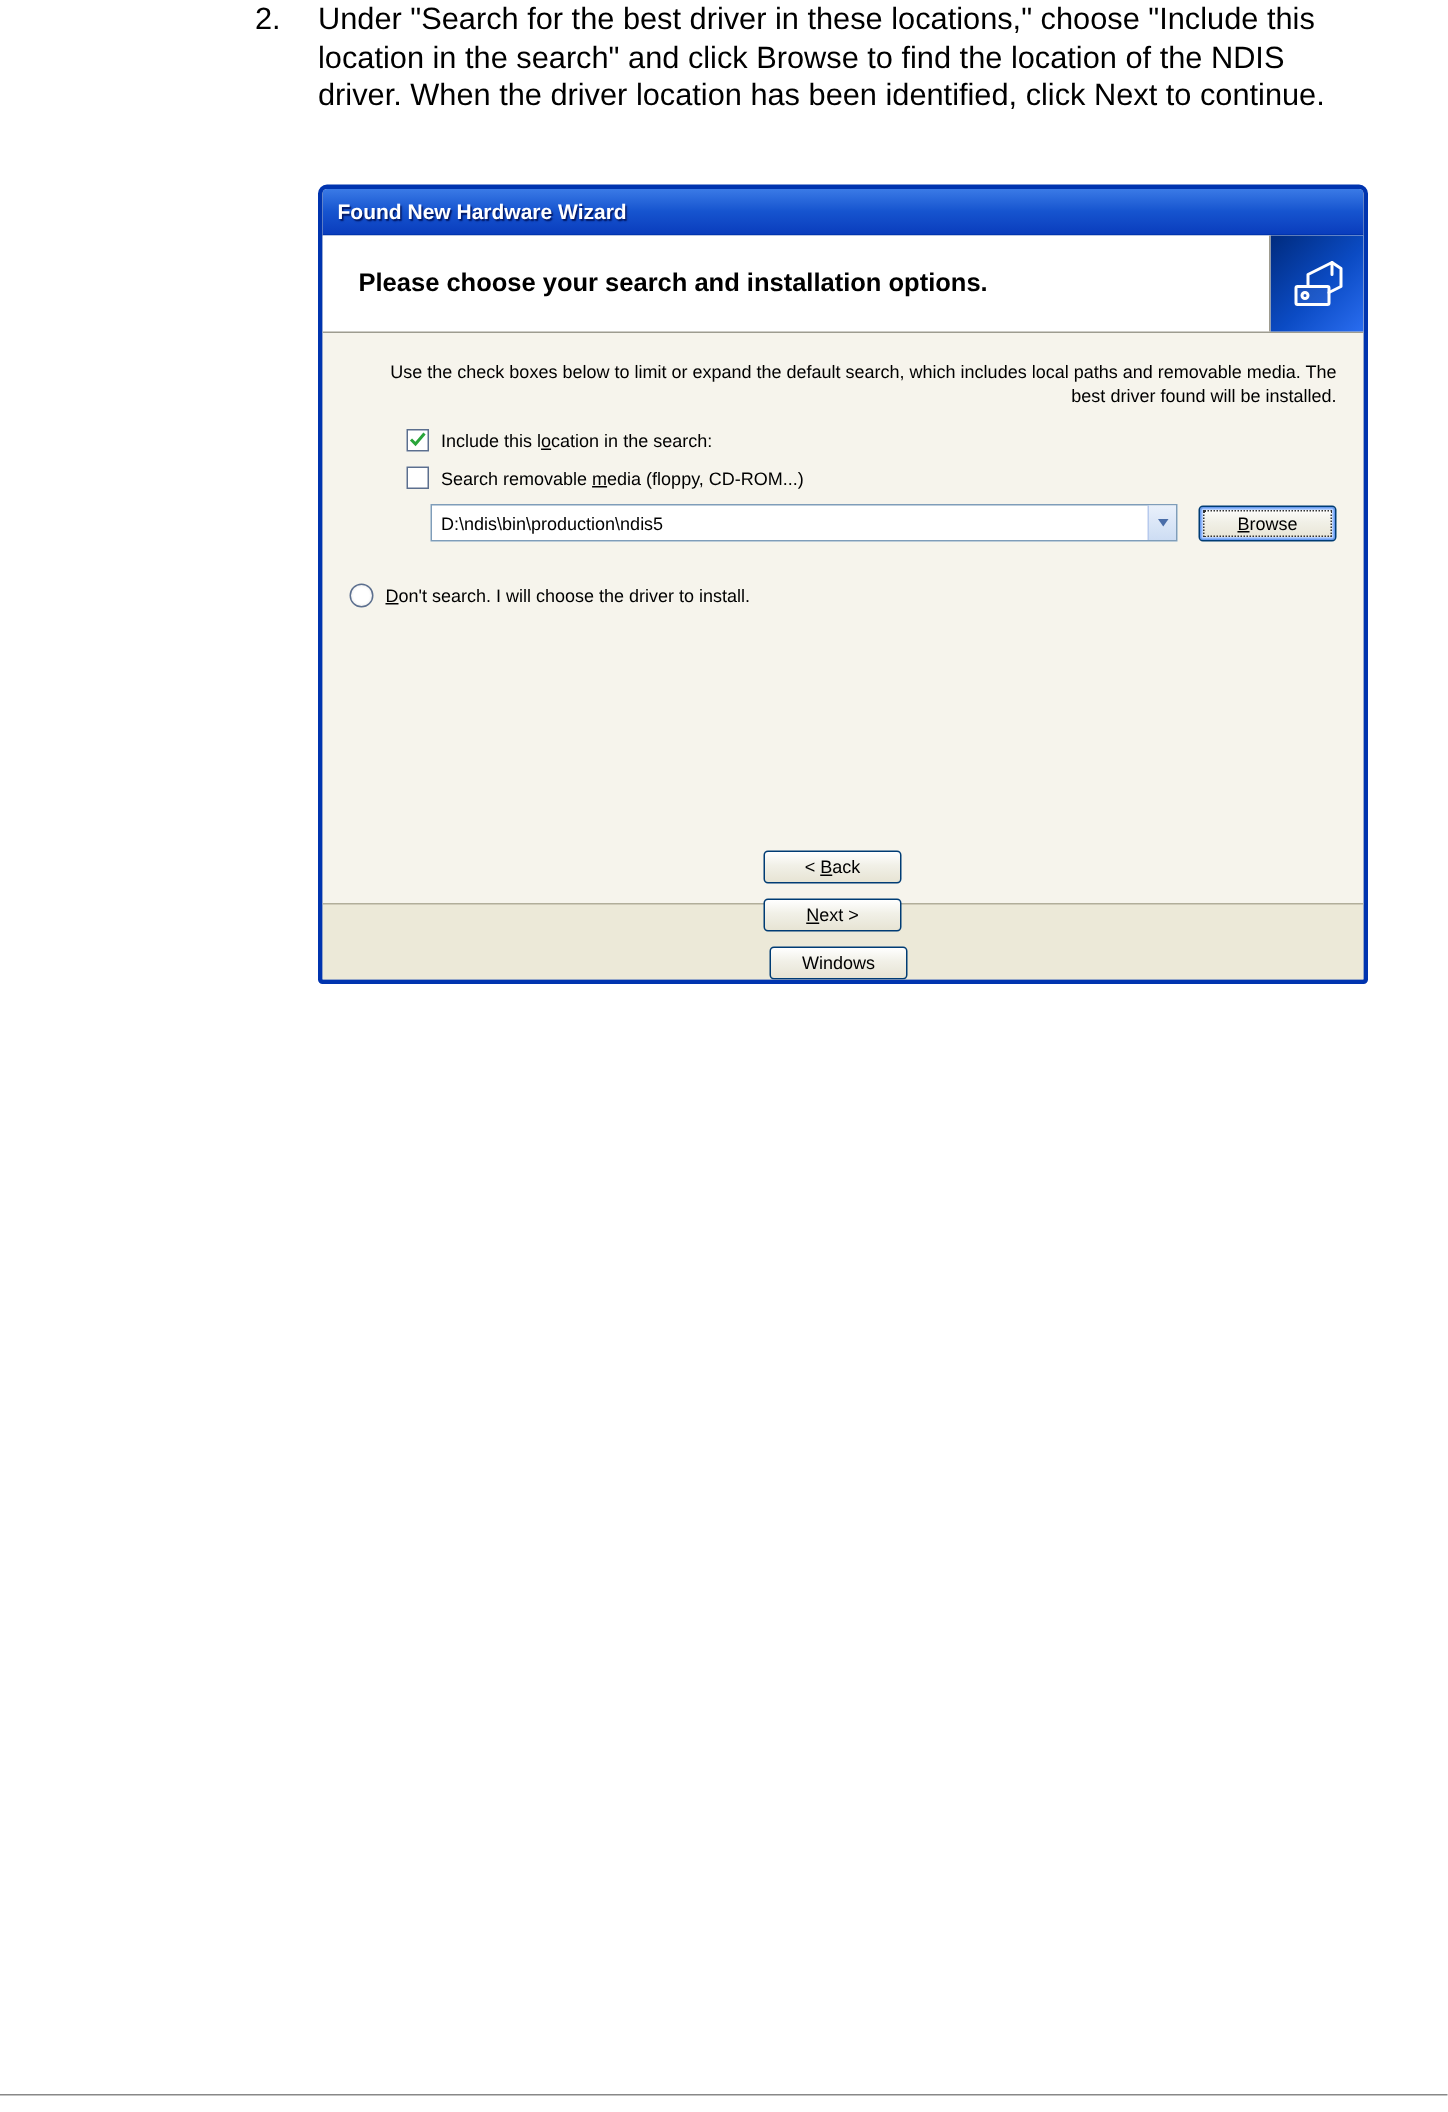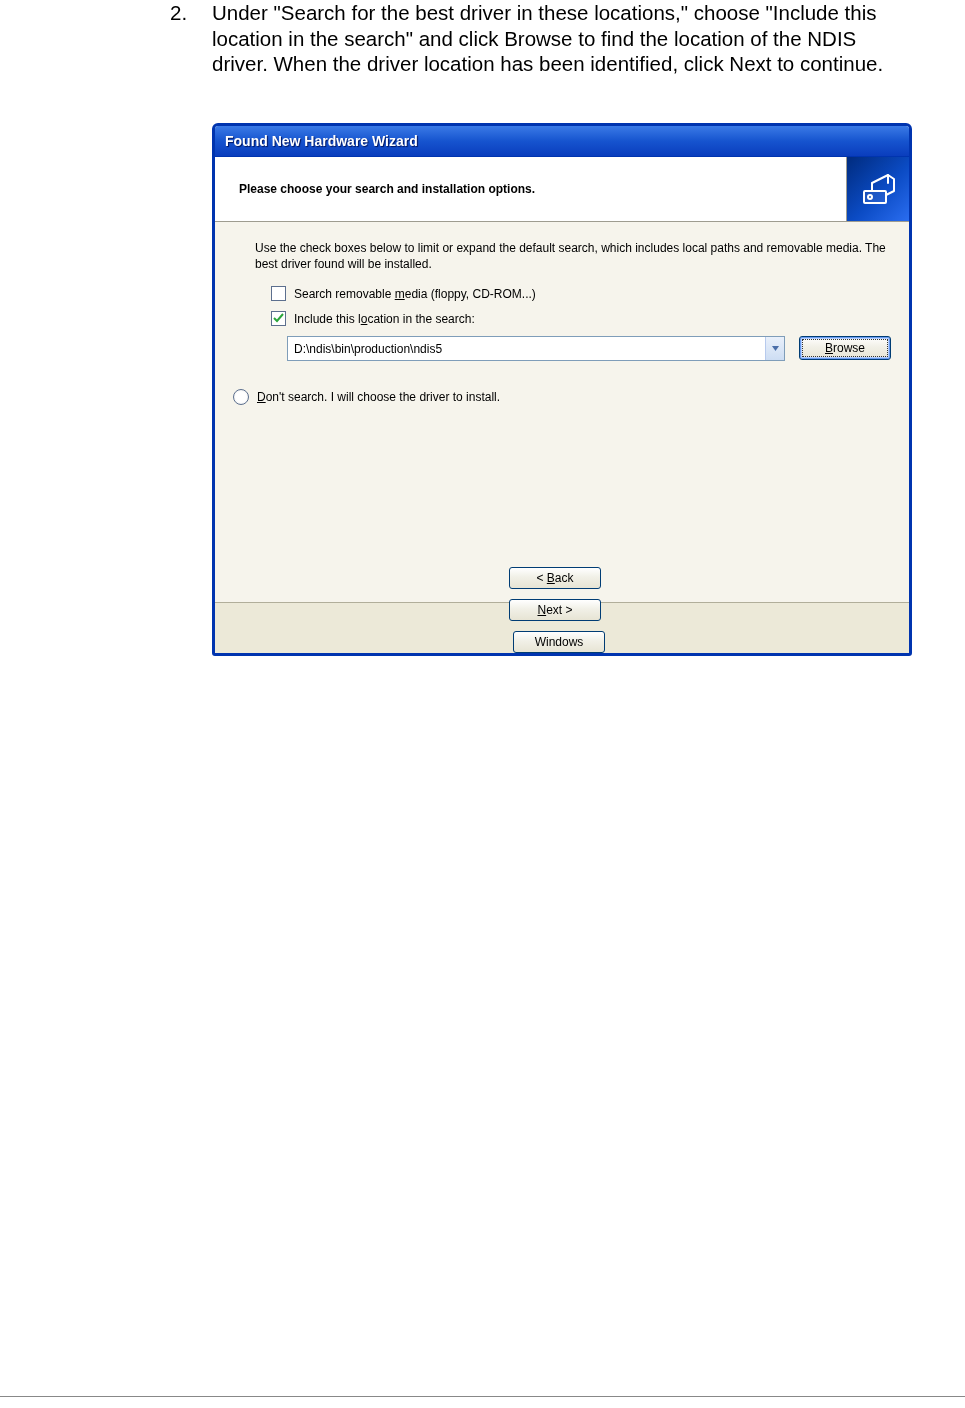--- a/index.html
+++ b/index.html
@@ -80,21 +80,21 @@
     border-bottom: 1px solid #9e9c90;
     display: flex;
     align-items: stretch;
     height: 64px;
   }
   .wz-header .heading {
     flex: 1 1 auto;
     display: flex;
     align-items: center;
     padding-left: 24px;
-    font-size: 12px;
+    font-size: 17px;
     font-weight: bold;
   }
   .wz-header .hw-icon {
     width: 62px;
     height: 64px;
     background: linear-gradient(135deg, #002b7e 0%, #0b4bc4 55%, #2a6df0 100%);
     border-left: 1px solid #9e9c90;
     display: flex;
     align-items: center;
     justify-content: center;
@@ -127,41 +127,42 @@
     background: radial-gradient(circle at 35% 35%, #8effa9 0%, #2aa53a 55%, #187c25 100%);
   }
 
   .sub {
     margin-left: 22px;
     font-size: 12px;
   }
   .desc {
     margin-bottom: 14px;
     line-height: 1.35;
+    text-align: right;
   }
 
   .check-row {
     display: flex;
     align-items: center;
     gap: 8px;
     margin-left: 16px;
     margin-bottom: 10px;
   }
   .xp-check {
     width: 13px; height: 13px;
     background: #fff;
     border: 1px solid #5c6f8e;
     display: inline-flex;
     align-items: center; justify-content: center;
   }
   .xp-check.green svg { display: block; }
 
   .path-row {
     display: flex;
-    align-items: flex-start;
+    align-items: flex-end;
     gap: 14px;
     margin-left: 32px;
     margin-top: 4px;
     margin-bottom: 28px;
   }
   .xp-combo {
     flex: 1 1 auto;
     height: 23px;
     background: #fff;
     border: 1px solid #7f9db9;
@@ -257,34 +258,34 @@
         </div>
       </div>
 
       <div class="wz-body">
 
 
         <div class="sub desc">Use the check boxes below to limit or expand the default search, which includes local paths and removable media. The best driver found will be installed.</div>
 
         <div class="sub">
           <div class="check-row">
-            <span class="xp-check"></span>
-            <span>
-              <span>Search removable </span><span class="mn">m</span><span>edia (floppy, CD-ROM...)</span>
-            </span>
-          </div>
-
-          <div class="check-row">
             <span class="xp-check green">
               <svg width="11" height="11" viewBox="0 0 11 11">
                 <path d="M1 5 L4 8 L10 1" fill="none" stroke="#2aa53a" stroke-width="2"></path>
               </svg>
             </span>
             <span>
               <span>Include this l</span><span class="mn">o</span><span>cation in the search:</span>
+            </span>
+          </div>
+
+          <div class="check-row">
+            <span class="xp-check"></span>
+            <span>
+              <span>Search removable </span><span class="mn">m</span><span>edia (floppy, CD-ROM...)</span>
             </span>
           </div>
 
           <div class="path-row">
             <div class="xp-combo">
               <div class="value">D:\ndis\bin\production\ndis5</div>
               <div class="drop">
                 <svg width="9" height="9" viewBox="0 0 9 9">
                     <path d="M1 2 L4.5 7 L8 2 Z" fill="#4a6ea9"></path>
                   </svg>

